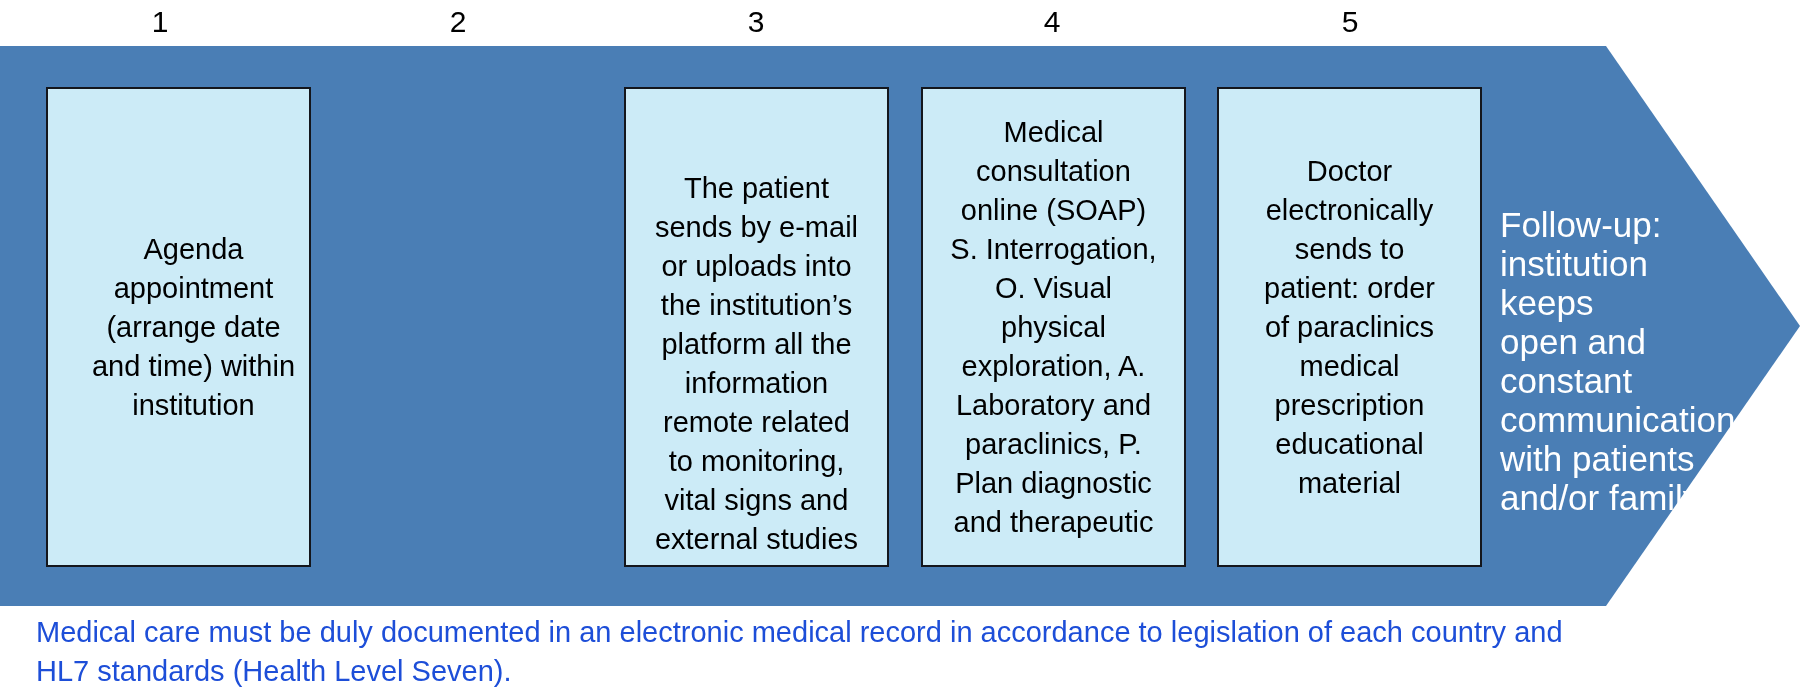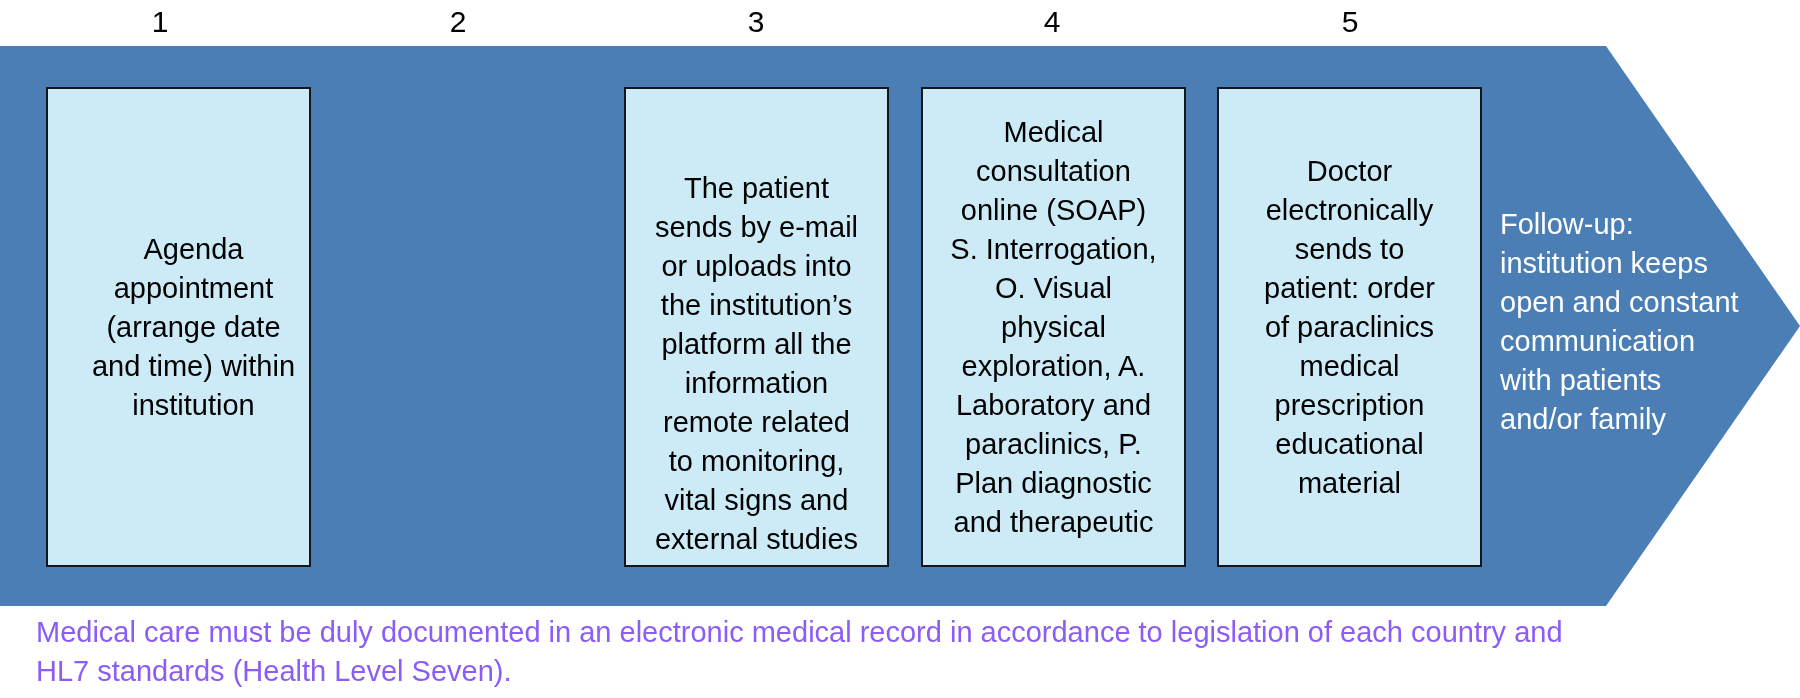--- a/index.html
+++ b/index.html
@@ -74,35 +74,35 @@
     white-space: pre-line;
   }
 
   
   #followup {
     position: absolute;
     left: 1500px;
     top: 205px;
     width: 250px;
     color: #ffffff;
-    font-size: 29px;
+    font-size: 35px;
     line-height: 39px;
     white-space: pre-line;
     text-align: left;
   }
 
   
   #caption {
     position: absolute;
     left: 36px;
     top: 613px;
     width: 1600px;
     font-size: 29px;
     line-height: 39px;
-    color: #8b5cf6;
+    color: #1d4ed8;
     white-space: pre-line;
     text-align: left;
   }
 </style>
 </head>
 <body>
 
 <div id="figure">
 
   <div id="step-numbers">

